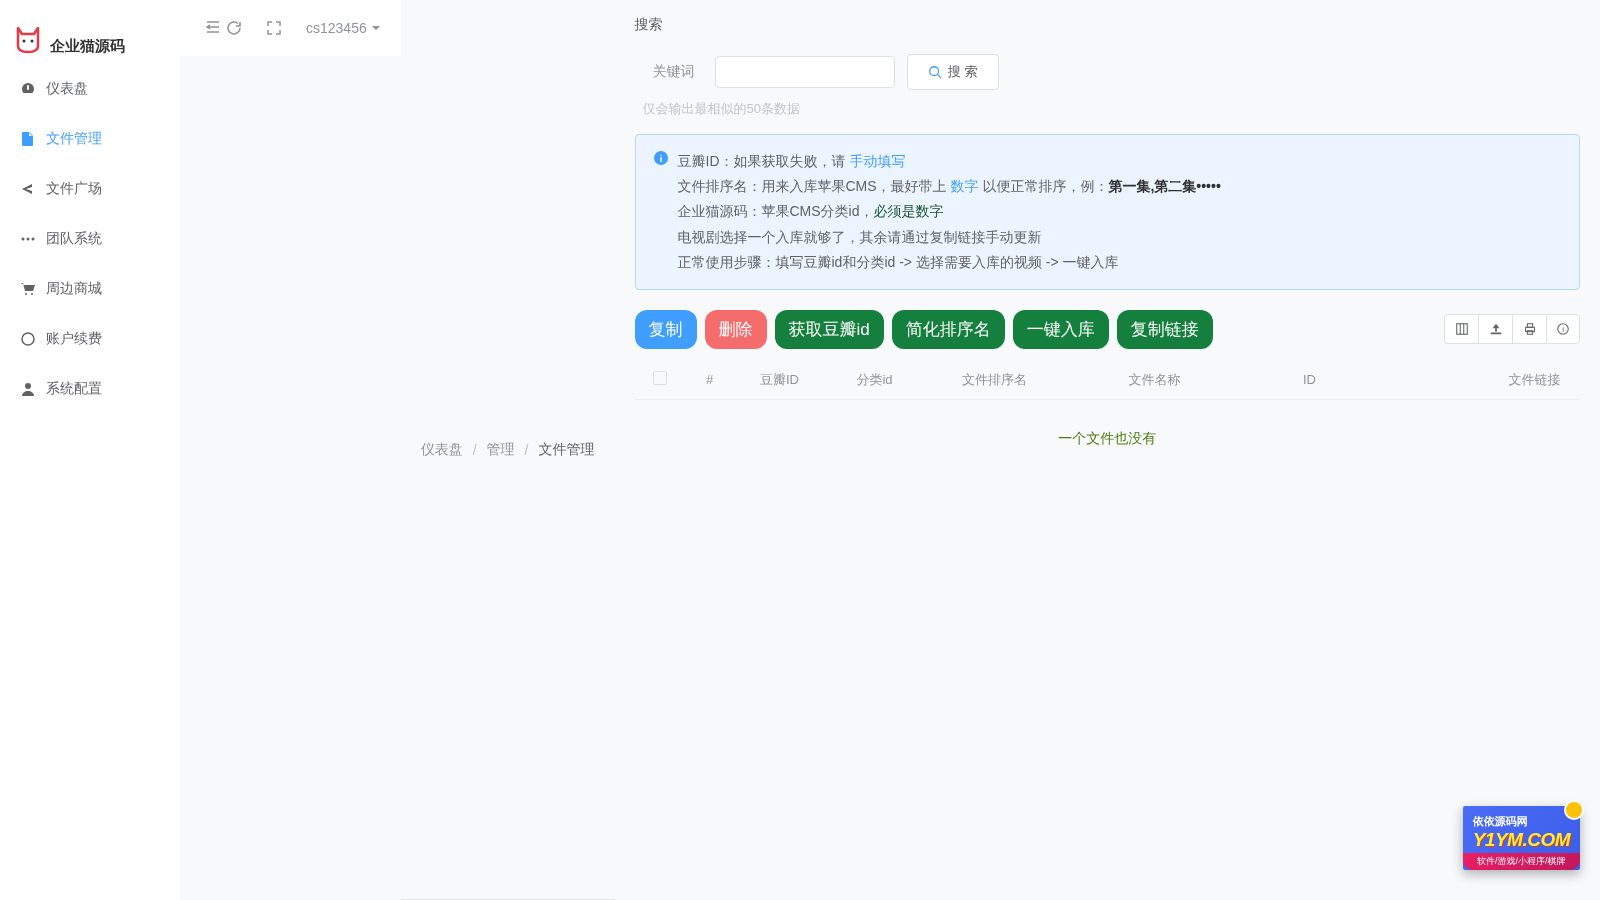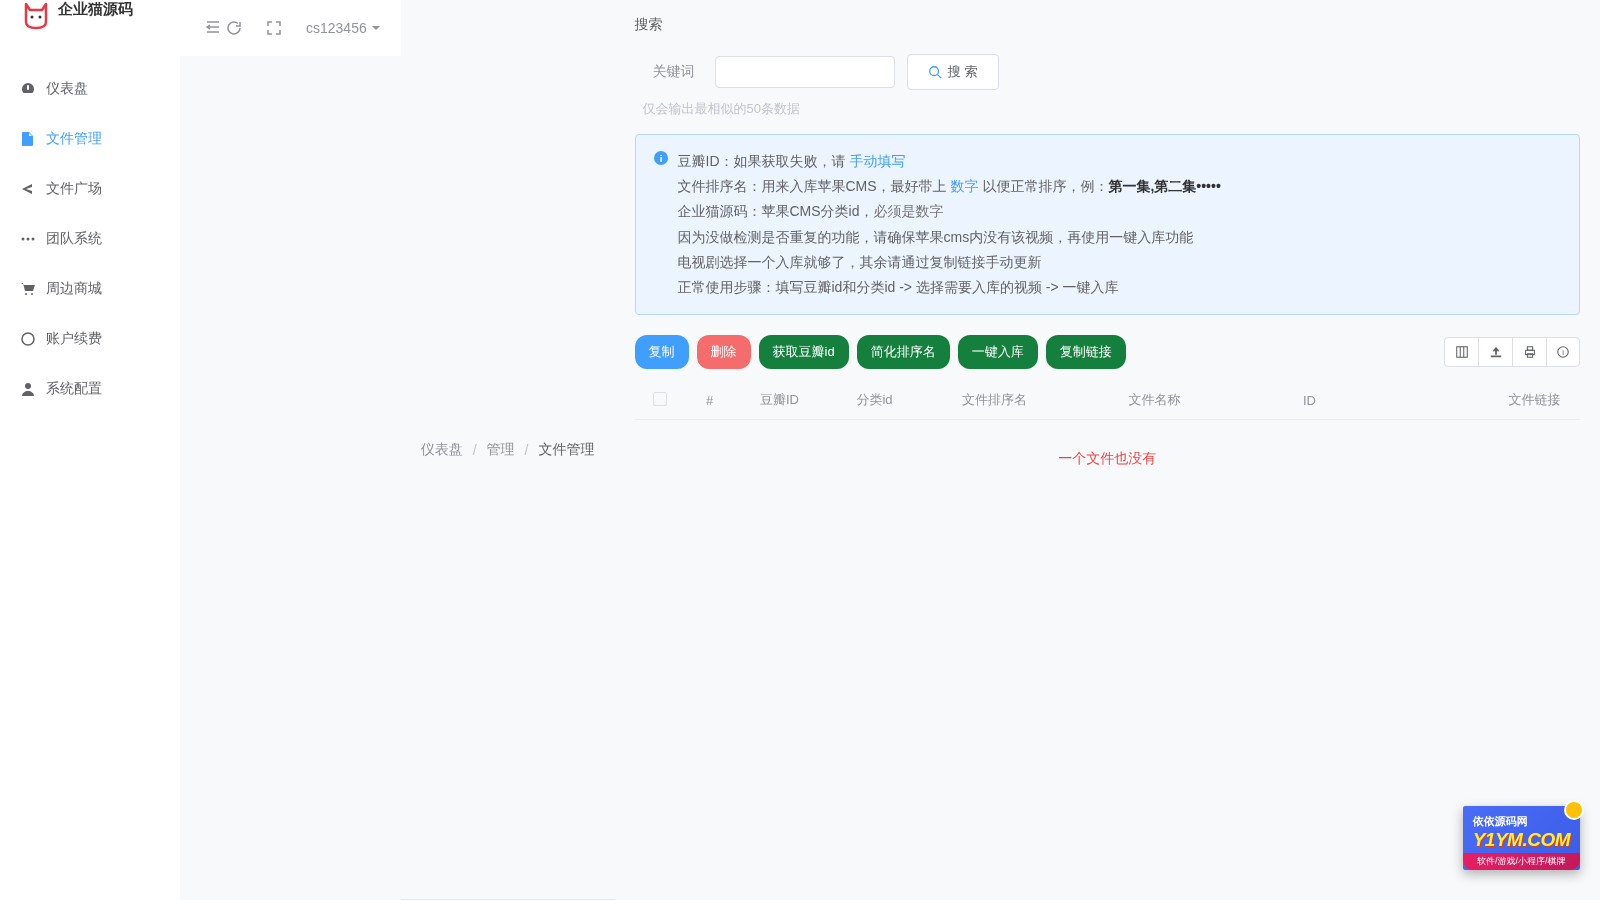--- a/index.html
+++ b/index.html
@@ -1,21 +1,21 @@
 <!DOCTYPE html>
 <html><head>
 <meta charset="utf-8">
 <style>
 * { margin: 0; padding: 0; box-sizing: border-box; }
 body { font-family: -apple-system, "Microsoft YaHei", "PingFang SC", sans-serif; font-size: 14px; color: #606266; background: #f8f9fa; overflow: hidden; }
 .app { display: flex; height: 100vh; }
 
 
 .sidebar { width: 180px; background: #fff; display: flex; flex-direction: column; flex-shrink: 0; }
-.logo-area { height: 56px; display: flex; align-items: flex-start; padding: 0 20px; }
+.logo-area { height: 56px; display: flex; align-items: flex-end; padding: 0 12px; }
 .logo-cat { width: 32px; height: 32px; position: relative; margin-right: 6px; }
 .logo-cat svg { width: 100%; height: 100%; }
 .logo-text { font-weight: bold; font-size: 15px; color: #333; }
 .nav-menu { flex: 1; padding-top: 8px; }
 .nav-item { display: flex; align-items: center; height: 50px; padding: 0 20px; color: #606266; cursor: pointer; font-size: 14px; }
 .nav-item.active { color: #409eff; }
 .nav-icon { width: 16px; height: 16px; margin-right: 10px; display: inline-flex; align-items: center; justify-content: center; }
 
 
 .main { flex: 1; display: flex; flex-direction: row; overflow: hidden; }
@@ -38,26 +38,26 @@
 .input { width: 180px; height: 32px; border: 1px solid #dcdfe6; border-radius: 4px; padding: 0 12px; outline: none; }
 .search-btn { height: 36px; padding: 0 20px; border: 1px solid #dcdfe6; background: #fff; border-radius: 4px; cursor: pointer; display: flex; align-items: center; gap: 6px; color: #606266; }
 .search-btn svg { color: #409eff; }
 .hint { color: #c0c4cc; font-size: 13px; margin-left: 8px; margin-bottom: 16px; }
 
 
 .info-box { border: 1px solid #b3d8ff; background: #ecf5ff; border-radius: 4px; padding: 14px 18px; display: flex; gap: 10px; margin-bottom: 20px; }
 .info-icon { color: #409eff; flex-shrink: 0; margin-top: 2px; }
 .info-content { line-height: 1.8; color: #606266; font-size: 14px; }
 .info-content .link { color: #409eff; }
-.info-content .danger { color: #737373; }
+.info-content .danger { color: #14532d; }
 .info-content .bold { font-weight: bold; color: #303133; }
 
 
 .toolbar { display: flex; align-items: center; margin-bottom: 12px; gap: 8px; }
-.btn { padding: 8px 14px; border: none; border-radius: 12px; color: #fff; cursor: pointer; font-size: 13px; }
+.btn { padding: 8px 14px; border: none; border-radius: 12px; color: #fff; cursor: pointer; font-size: 17px; }
 .btn-primary { background: #409eff; }
 .btn-danger { background: #f56c6c; }
 .btn-success { background: #15803d; }
 .toolbar-right { margin-left: auto; display: flex; gap: 0; }
 .tool-icon { width: 34px; height: 30px; border: 1px solid #dcdfe6; background: #fff; display: flex; align-items: center; justify-content: center; cursor: pointer; color: #606266; }
 .tool-icon:not(:last-child) { border-right: none; }
 .tool-icon:first-child { border-radius: 4px 0 0 4px; }
 .tool-icon:last-child { border-radius: 0 4px 4px 0; }
 
 
@@ -68,21 +68,21 @@
 .th.hash { width: 50px; }
 .th.douban { width: 90px; }
 .th.catid { width: 100px; }
 .th.sortname { width: 140px; }
 .th.filename { width: 180px; }
 .th.id { width: 130px; }
 .th.link { width: 320px; }
 .th.source { width: 140px; }
 .th.play { width: 60px; }
 .checkbox { width: 14px; height: 14px; border: 1px solid #dcdfe6; border-radius: 2px; display: inline-block; }
-.empty { text-align: center; padding: 30px 0; color: #ef4444; }
+.empty { text-align: center; padding: 30px 0; color: #4d7c0f; }
 
 
 .watermark { position: fixed; bottom: 30px; right: 20px; pointer-events: none; }
 .wm-badge { background: linear-gradient(135deg, #4a6cf7, #3b5ce6); border-radius: 2px; padding: 8px 10px 6px; position: relative; box-shadow: 0 4px 12px rgba(0,0,0,0.3); }
 .wm-title { color: #fff; font-size: 11px; font-weight: bold; }
 .wm-url { color: #ffeb3b; font-weight: 900; font-size: 19px; font-style: italic; letter-spacing: -0.5px; text-shadow: 1px 1px 0 #d84315; }
 .wm-tags { background: linear-gradient(135deg, #e91e63, #c2185b); color: #fff; font-size: 9px; padding: 2px 6px; border-radius: 0 0 10px 10px; text-align: center; margin: 2px -10px -6px; }
 .wm-circle { position: absolute; top: -6px; right: -4px; width: 20px; height: 20px; background: #ffc107; border-radius: 50%; border: 2px solid #fff; }
 </style>
 </head>
@@ -222,21 +222,20 @@
         <span class="info-icon">
           <svg width="14" height="14" viewBox="0 0 16 16" fill="currentColor">
               <circle cx="8" cy="8" r="8"></circle>
               <text x="8" y="12" text-anchor="middle" fill="#fff" font-size="11" font-weight="bold">i</text>
             </svg>
         </span>
         <div class="info-content">
           <div><span>豆瓣ID：如果获取失败，请 </span><span class="link">手动填写</span></div>
           <div><span>文件排序名：用来入库苹果CMS，最好带上 </span><span class="link">数字</span><span> 以便正常排序，例：</span><span class="bold">第一集,第二集•••••</span></div>
           <div><span>企业猫源码：苹果CMS分类id，</span><span class="danger">必须是数字</span></div>
-          <div>因为没做检测是否重复的功能，请确保苹果cms内没有该视频，再使用一键入库功能</div>
           <div>电视剧选择一个入库就够了，其余请通过复制链接手动更新</div>
           <div>正常使用步骤：填写豆瓣id和分类id -&gt; 选择需要入库的视频 -&gt; 一键入库</div>
         </div>
       </div>
 
       <div class="toolbar">
         <button class="btn btn-primary">复制</button>
         <button class="btn btn-danger">删除</button>
         <button class="btn btn-success">获取豆瓣id</button>
         <button class="btn btn-success">简化排序名</button>

